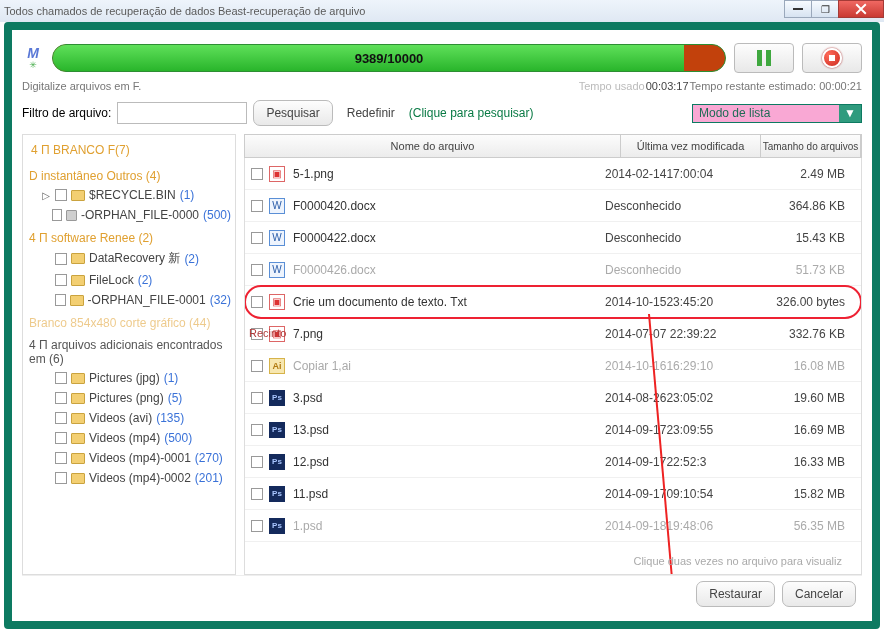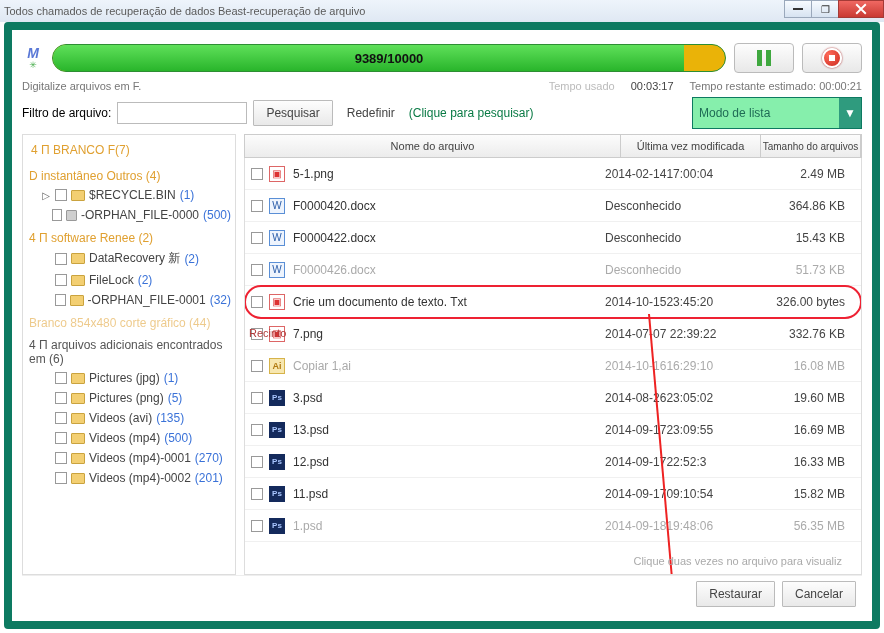--- a/index.html
+++ b/index.html
@@ -12,37 +12,37 @@
   .winbtn.close { width:46px; background:linear-gradient(#f06862,#c93a33); border-color:#a43a36; color:#fff; border-top-right-radius:0; }
   .winbtn.min::before { content:""; width:10px; height:2px; background:#333; }
   .winbtn.max { font-size:10px; color:#333; border-right:none;}
   .winbtn.close svg { width:12px; height:12px; }
   .frame { position:absolute; top:22px; left:4px; right:4px; bottom:4px; border:8px solid #0d7a61; border-radius:4px; background:#fff; }
   .inner { position:absolute; inset:10px; display:flex; flex-direction:column; }
   .toprow { display:flex; align-items:center; gap:8px; height:36px; }
   .logo { width:22px; height:28px; display:flex; flex-direction:column; align-items:center; justify-content:center; gap:1px; }
   .logo .m { font-size:14px; color:#5a78d6; font-style:italic; font-weight:bold; line-height:1; }
   .logo .spark { color:#4caf50; font-size:9px; line-height:1; }
-  .progress { flex:1; height:28px; border:1px solid #2d8e33; border-radius:14px; background:#eab308; position:relative; overflow:hidden; }
+  .progress { flex:1; height:28px; border:1px solid #2d8e33; border-radius:14px; background:#c2410c; position:relative; overflow:hidden; }
   .progress .fill { position:absolute; left:0; top:0; bottom:0; width:93.89%; background:linear-gradient(#5fe05a,#29b52b); }
   .progress .txt { position:absolute; inset:0; display:flex; align-items:center; justify-content:center; font-weight:bold; font-size:13px; color:#111; }
   .bigbtn { width:60px; height:30px; border:1px solid #bbb; border-radius:4px; background:linear-gradient(#fdfdfd,#e8e8e8); display:flex; align-items:center; justify-content:center; cursor:pointer; }
   .pausebars { display:flex; gap:4px; }
   .pausebars span { width:5px; height:16px; background:#3fa83f; }
   .stopcircle { width:20px; height:20px; border-radius:50%; background:radial-gradient(circle at 30% 30%,#ff6a5a,#cc2a1e); border:2px solid #fff; box-shadow:0 0 2px #900; position:relative; }
   .stopcircle::after{content:"";position:absolute;left:5px;top:5px;width:6px;height:6px;background:#fff;}
   .metarow { display:flex; font-size:11px; color:#777; margin-top:4px; align-items:center; gap:12px; }
-  .metarow .right { margin-left:auto; display:flex; gap:16px; align-items:center; }
+  .metarow .right { margin-left:auto; display:flex; gap:1px; align-items:center; }
   .elapsed { color:#444; }
   .filterrow { display:flex; align-items:center; gap:6px; margin-top:8px; height:26px; font-size:12px; }
   .filterrow input[type=text]{ height:22px; border:1px solid #bbb; padding:0 4px; font-size:12px; }
-  .btn { height:24px; padding:12px 12px; border:1px solid #bbb; background:linear-gradient(#fdfdfd,#e9e9e9); border-radius:1px; font-size:12px; color:#444; cursor:pointer; display:inline-flex; align-items:center; }
+  .btn { height:24px; padding:12px 12px; border:1px solid #bbb; background:linear-gradient(#fdfdfd,#e9e9e9); border-radius:7px; font-size:12px; color:#444; cursor:pointer; display:inline-flex; align-items:center; }
   .linkish { color:#444; font-size:12px; cursor:pointer; padding:0 8px; }
   .hint { color:#0a7a45; font-size:12px; }
-  .viewmode { margin-left:auto; height:32px; width:170px; border:1px solid #0d7a61; background:#86efac; display:flex; align-items:center; padding:0 6px; font-size:12px; color:#1f6b55; position:relative; cursor:pointer; }
+  .viewmode { margin-left:auto; height:19px; width:170px; border:1px solid #0d7a61; background:#f9a8d4; display:flex; align-items:center; padding:0 6px; font-size:12px; color:#1f6b55; position:relative; cursor:pointer; }
   .viewmode .arr { position:absolute; right:0; top:0; bottom:0; width:22px; background:#2f9b7e; color:#fff; display:flex; align-items:center; justify-content:center; }
   .split { display:flex; flex:1; margin-top:8px; gap:8px; min-height:0; }
   .treewrap { width:214px; border:1px solid #ddd; overflow:auto; }
   .tree { font-size:12px; color:#444; padding:6px 4px; }
   .tree .hdr { color:#e0a030; font-size:12px; padding:2px 4px 6px; }
   .tree ul { list-style:none; margin:0; padding:0 0 0 14px; }
   .tree li { padding:3px 0; white-space:nowrap; display:flex; align-items:center; gap:4px; }
   .tree li.row > .label { display:inline-flex; align-items:center; gap:4px; }
   .folder { width:14px; height:11px; background:#f3cf72; border:1px solid #caa33e; border-radius:1px; display:inline-block; }
   .folder.dollar { background:#f3cf72; }

